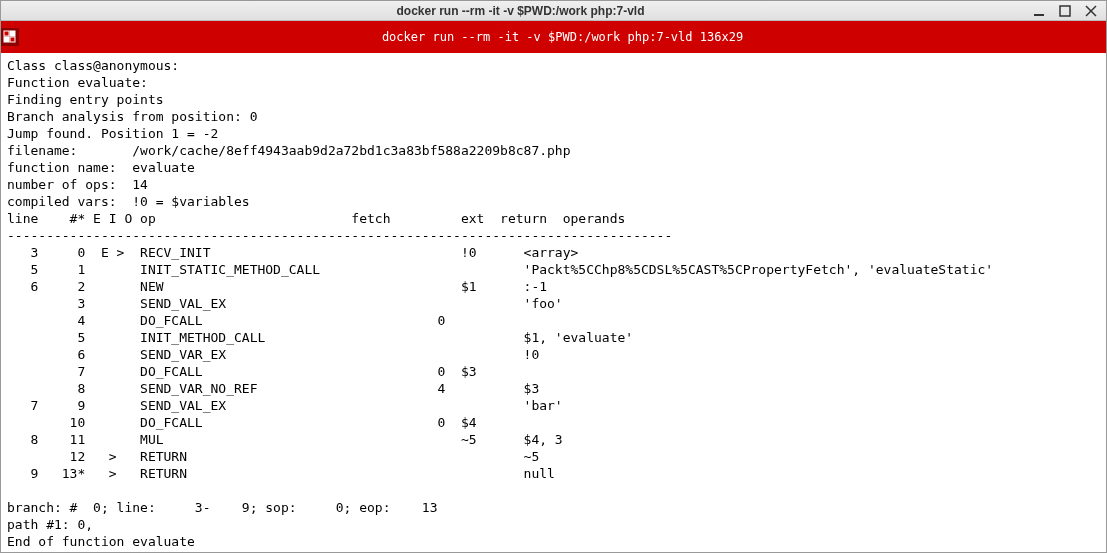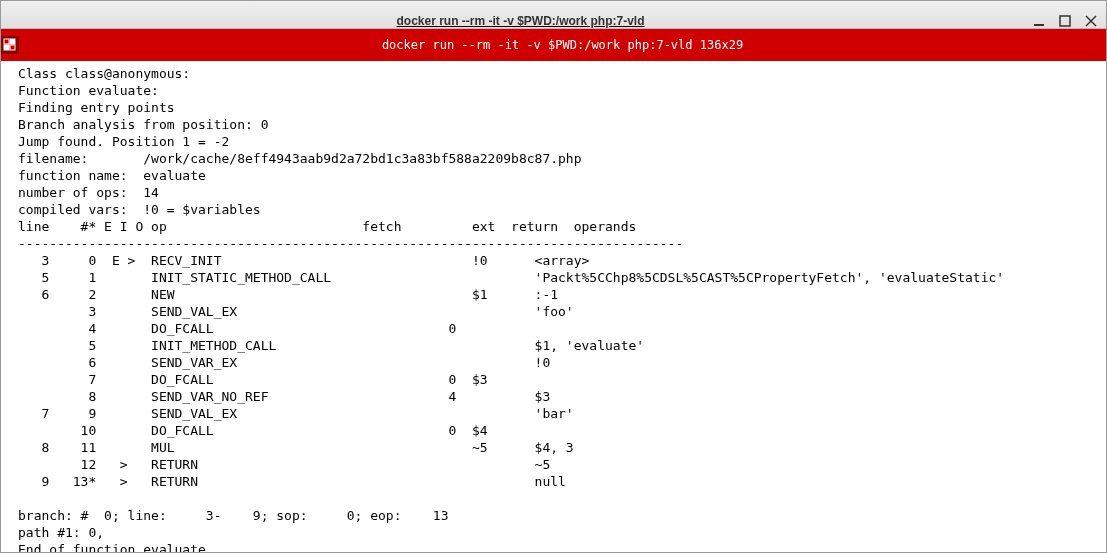--- a/index.html
+++ b/index.html
@@ -5,28 +5,27 @@
     * { margin: 0; padding: 0; box-sizing: border-box; }
     body {
       font-family: Arial, sans-serif;
       background: #fff;
       width: 1107px;
       height: 553px;
       overflow: hidden;
       border: 1px solid #999;
     }
     .titlebar {
-      height: 28px;
+      height: 20px;
       background: linear-gradient(to bottom, #f0f0f0, #e0e0e0);
       border-bottom: 1px solid #bbb;
       display: flex;
-      align-items: flex-end;
+      align-items: center;
       padding: 0 8px;
       position: relative;
-      text-decoration: underline;
     }
     .titlebar-title {
       flex: 1;
       text-align: center;
       font-size: 12px;
       font-weight: bold;
       color: #333;
     }
     .window-controls {
       display: flex;
@@ -58,21 +57,21 @@
       display: flex;
       align-items: center;
       justify-content: center;
       background: #8b0000;
     }
     .redbar-title {
       flex: 1;
       text-align: center;
     }
     .terminal {
-      padding: 4px 17px;
+      padding: 4px 6px;
       font-family: "DejaVu Sans Mono", "Liberation Mono", monospace;
       font-size: 13px;
       line-height: 17px;
       color: #000;
       white-space: pre;
       background: #fff;
       overflow: hidden;
     }
   </style>
 </head>

